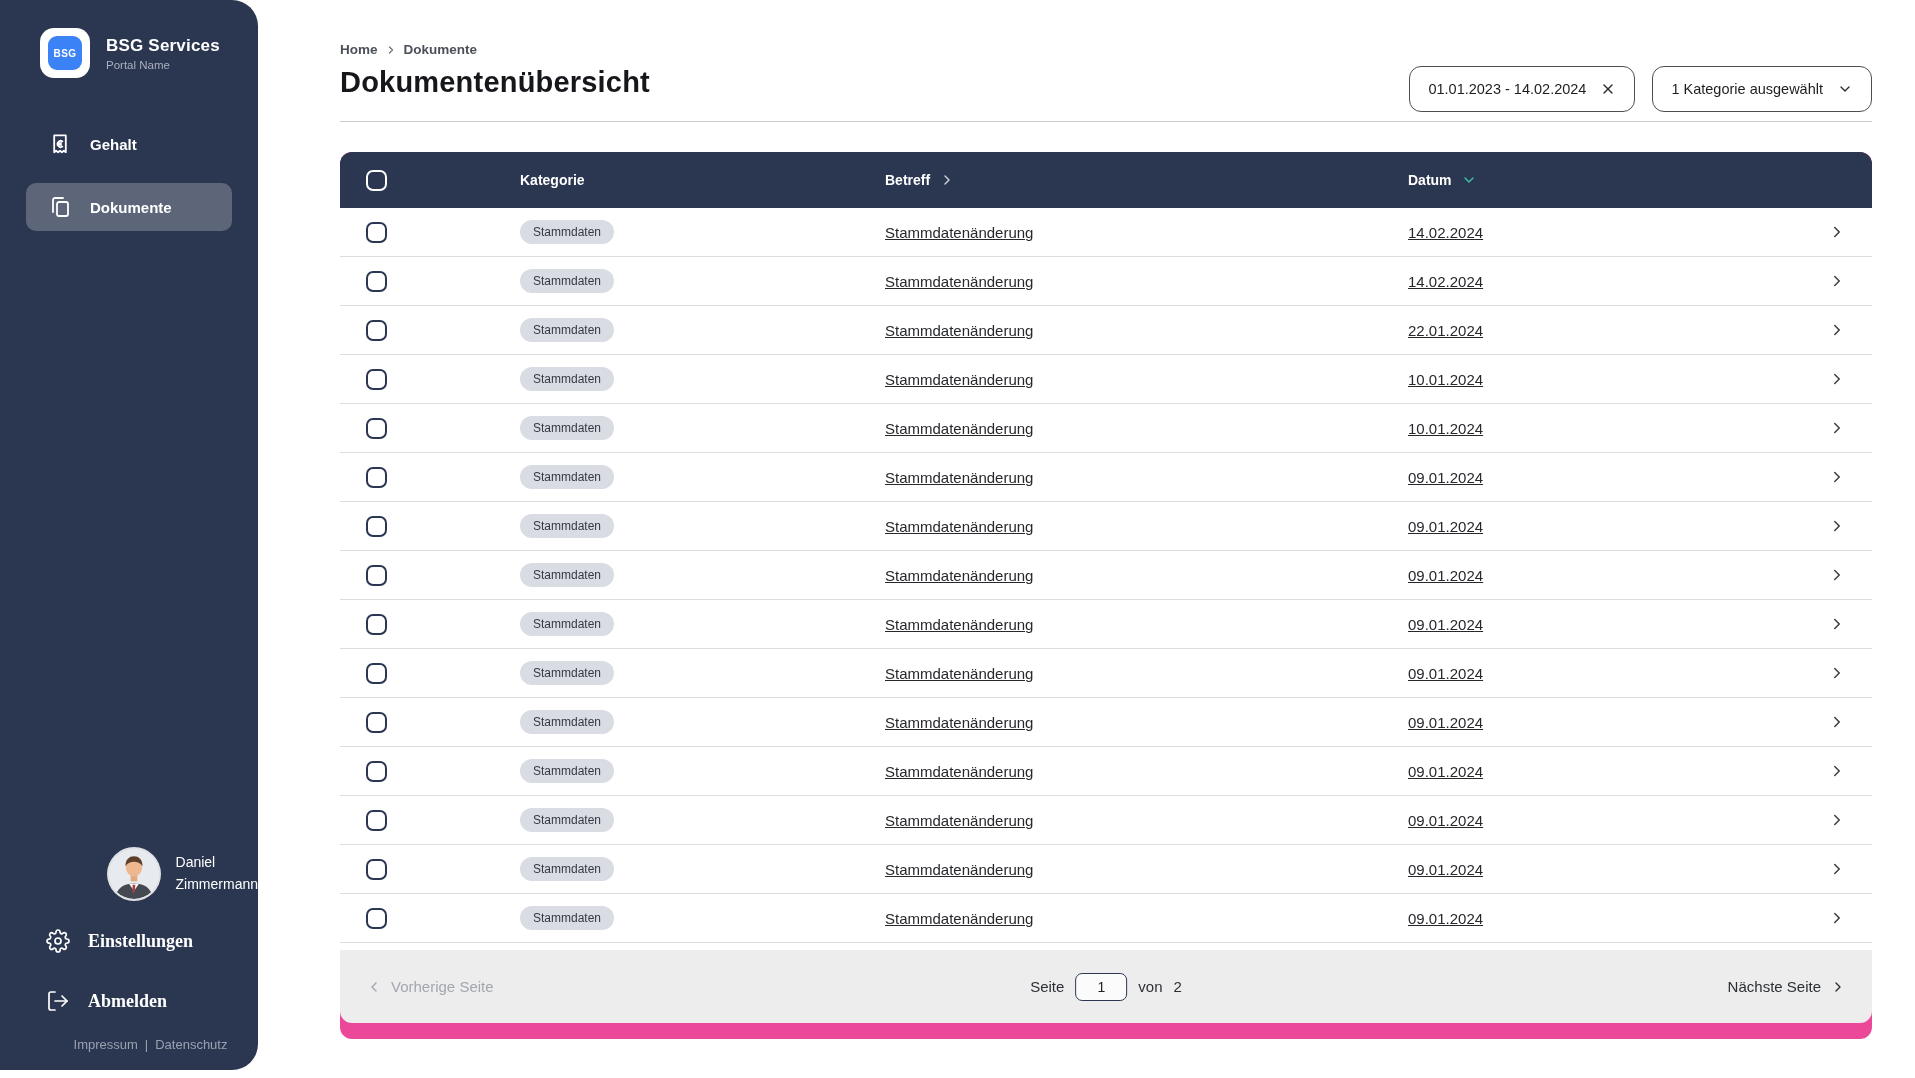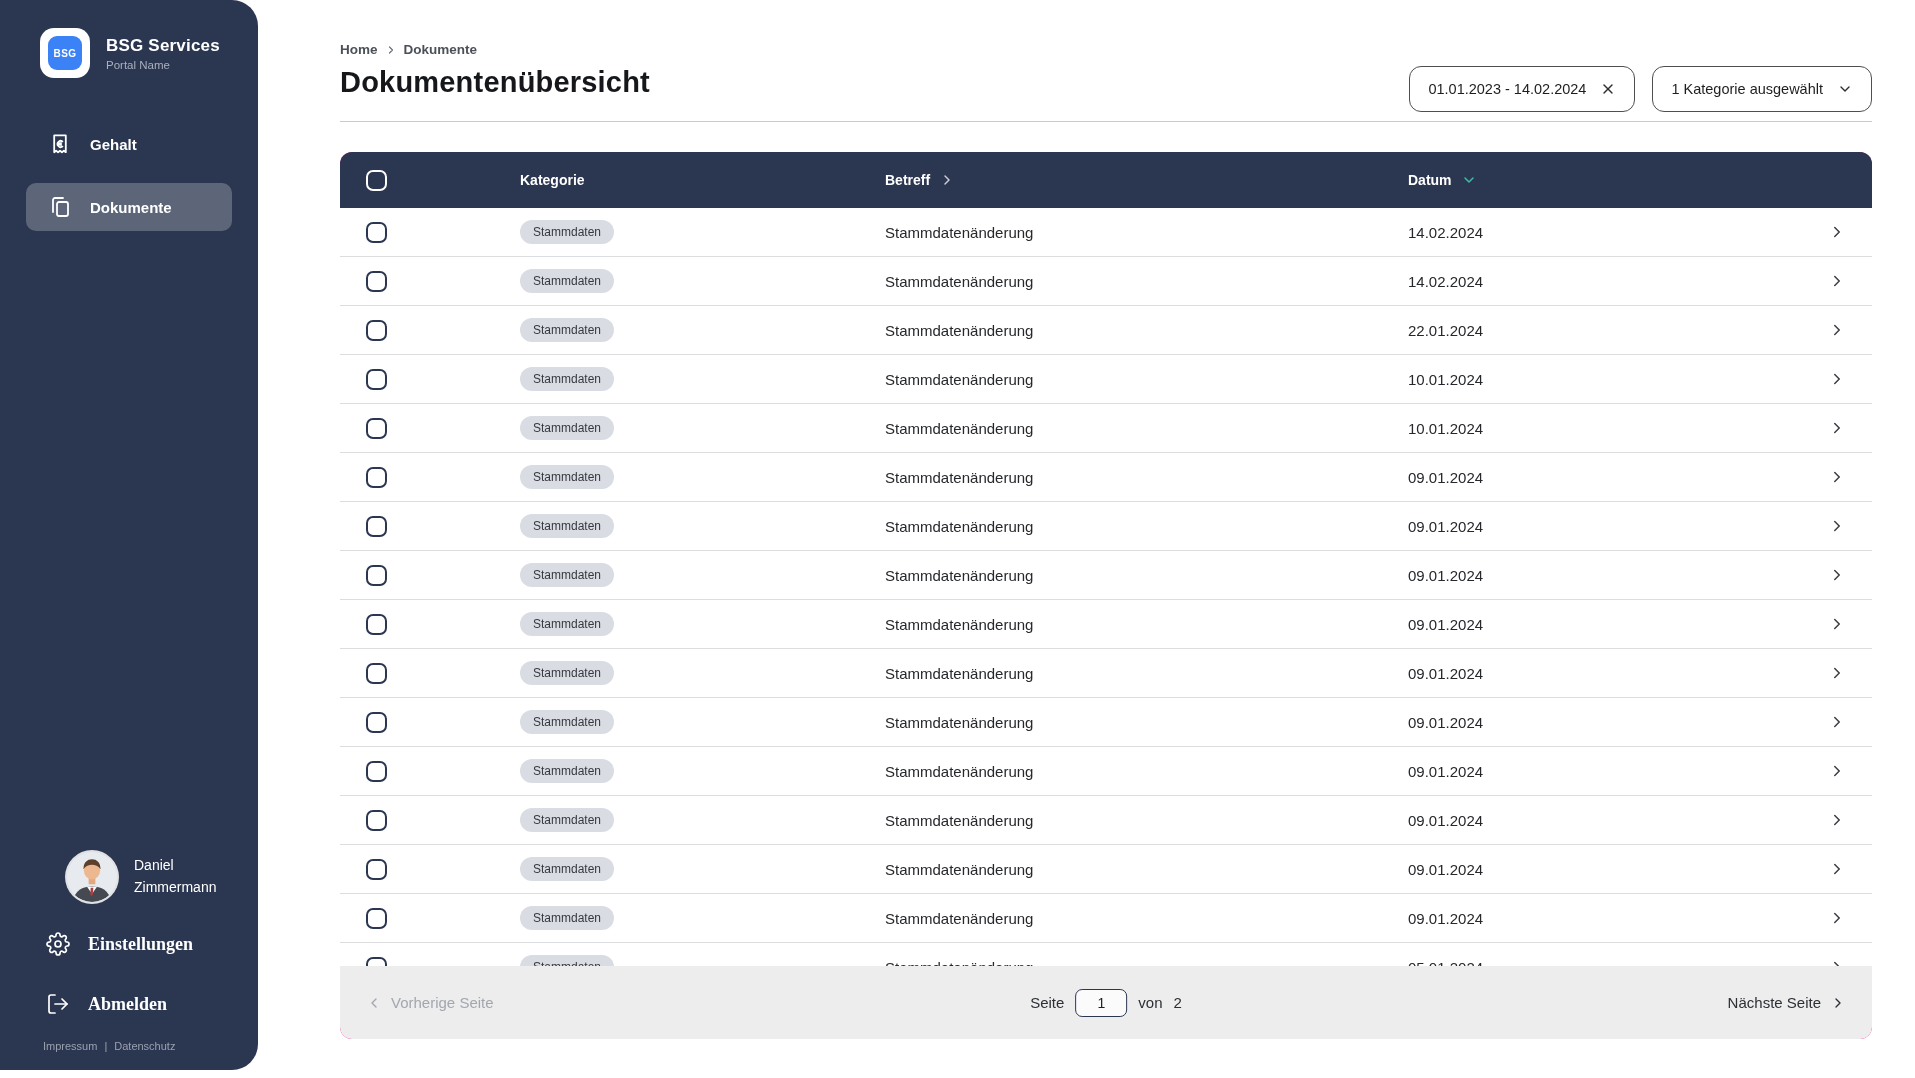--- a/index.html
+++ b/index.html
@@ -22,30 +22,30 @@
   .nav { margin-top:42px; display:flex; flex-direction:column; gap:15px; }
   .nav-item { display:flex; align-items:center; gap:18px; height:48px;
     padding-left:48px; font-size:15px; font-weight:600; cursor:pointer; }
   .nav-item.active { margin:0 26px; padding-left:22px;
     background:rgba(255,255,255,.24); border-radius:10px; }
   .ic { width:24px; height:24px; flex:0 0 auto; }
   .ic-sm { width:16px; height:16px; }
 
   .spacer { flex:1; }
 
-  .user { display:flex; align-items:center; gap:17px; padding-left:67px; margin-bottom:12px; }
+  .user { display:flex; align-items:center; gap:17px; padding-left:43px; margin-bottom:12px;justify-content:flex-end; }
   .avatar { width:50px; height:50px; border-radius:50%; overflow:hidden; flex:0 0 auto;
     box-shadow:0 0 0 2px rgba(255,255,255,.85); background:#e7eaee; }
   .user-name { font-size:14px; line-height:1.55; color:#fff; }
 
   .side-links { display:flex; flex-direction:column; }
   .side-link { display:flex; align-items:center; gap:18px; height:60px;
     padding-left:46px; font-size:18px; font-weight:600; cursor:pointer;font-family:Liberation Serif, serif; }
 
-  .legal { padding:6px 0 18px 43px; font-size:11px; color:#9aa1b0; }
+  .legal { padding:6px 0 18px 43px; font-size:13px; color:#9aa1b0;text-align:center; }
   .legal a { color:#9aa1b0; text-decoration:none; }
   .legal .sep { margin:0 7px; }
 
   
   .main { position:absolute; left:258px; top:0; right:0; height:100%; }
   .content { position:absolute; left:82px; right:43px; top:0; }
 
   .breadcrumb { margin-top:42px; font-size:13.5px; color:#4c5058;
     display:flex; align-items:center; gap:7px;font-weight:bold; }
   .breadcrumb .crumb { cursor:pointer; }
@@ -66,28 +66,28 @@
   .grid-row { display:grid; grid-template-columns:180px 365px 523px 1fr 60px; align-items:center; }
   .thead { height:56px; background:#2b3650; color:#fff; font-size:14px; font-weight:700; }
   .th-flex { display:flex; align-items:center; gap:9px; }
   .sort-r { color:#c9cdd6; }
   .sort-d { color:#3ebfa5; }
   .cb-cell { padding-left:26px; }
   .checkbox { display:block; width:21px; height:21px; border:2px solid #2b3650;
     border-radius:7px; background:#fff; cursor:pointer; }
   .thead .checkbox { border-color:#fff; background:transparent; }
   .row { height:49px; border-bottom:1px solid #dcdddf; background:#fff;
-    font-size:15px; color:#26282c; cursor:pointer; }
+    font-size:15px; color:#26282c; cursor:pointer;text-decoration:underline; }
   .badge { display:inline-block; background:#d9dce3; color:#36393f; font-size:12px;
     font-weight:500; padding:5px 13px; border-radius:999px; }
   .chev-cell { display:flex; justify-content:flex-end; padding-right:26px; color:#3a3d42; }
   .chev-cell .ic-sm { width:18px; height:18px; }
 
   
-  .pagination { position:absolute; left:0; right:0; bottom:0; height:73px;
+  .pagination { position:absolute; left:0; right:0; bottom:16px; height:73px;
     background:#ededee; border-radius:0 0 12px 12px;
     display:flex; align-items:center; justify-content:space-between; padding:0 26px; }
   .pag-btn { display:flex; align-items:center; gap:9px; font-size:15px; cursor:pointer; }
   .pag-btn.prev { color:#a2a7ae; }
   .pag-btn.next { color:#2c2f34;text-align:right; }
   .page-ctl { position:absolute; left:50%; transform:translateX(-50%);
     display:flex; align-items:center; gap:11px; font-size:15px; color:#2c2f34; }
   .page-input { width:52px; height:28px; border:1.6px solid #2b3650; border-radius:7px;
     text-align:center; font-size:14px; color:#222; background:#fbfbfc;
     font-family:"Liberation Sans","DejaVu Sans",sans-serif; }

